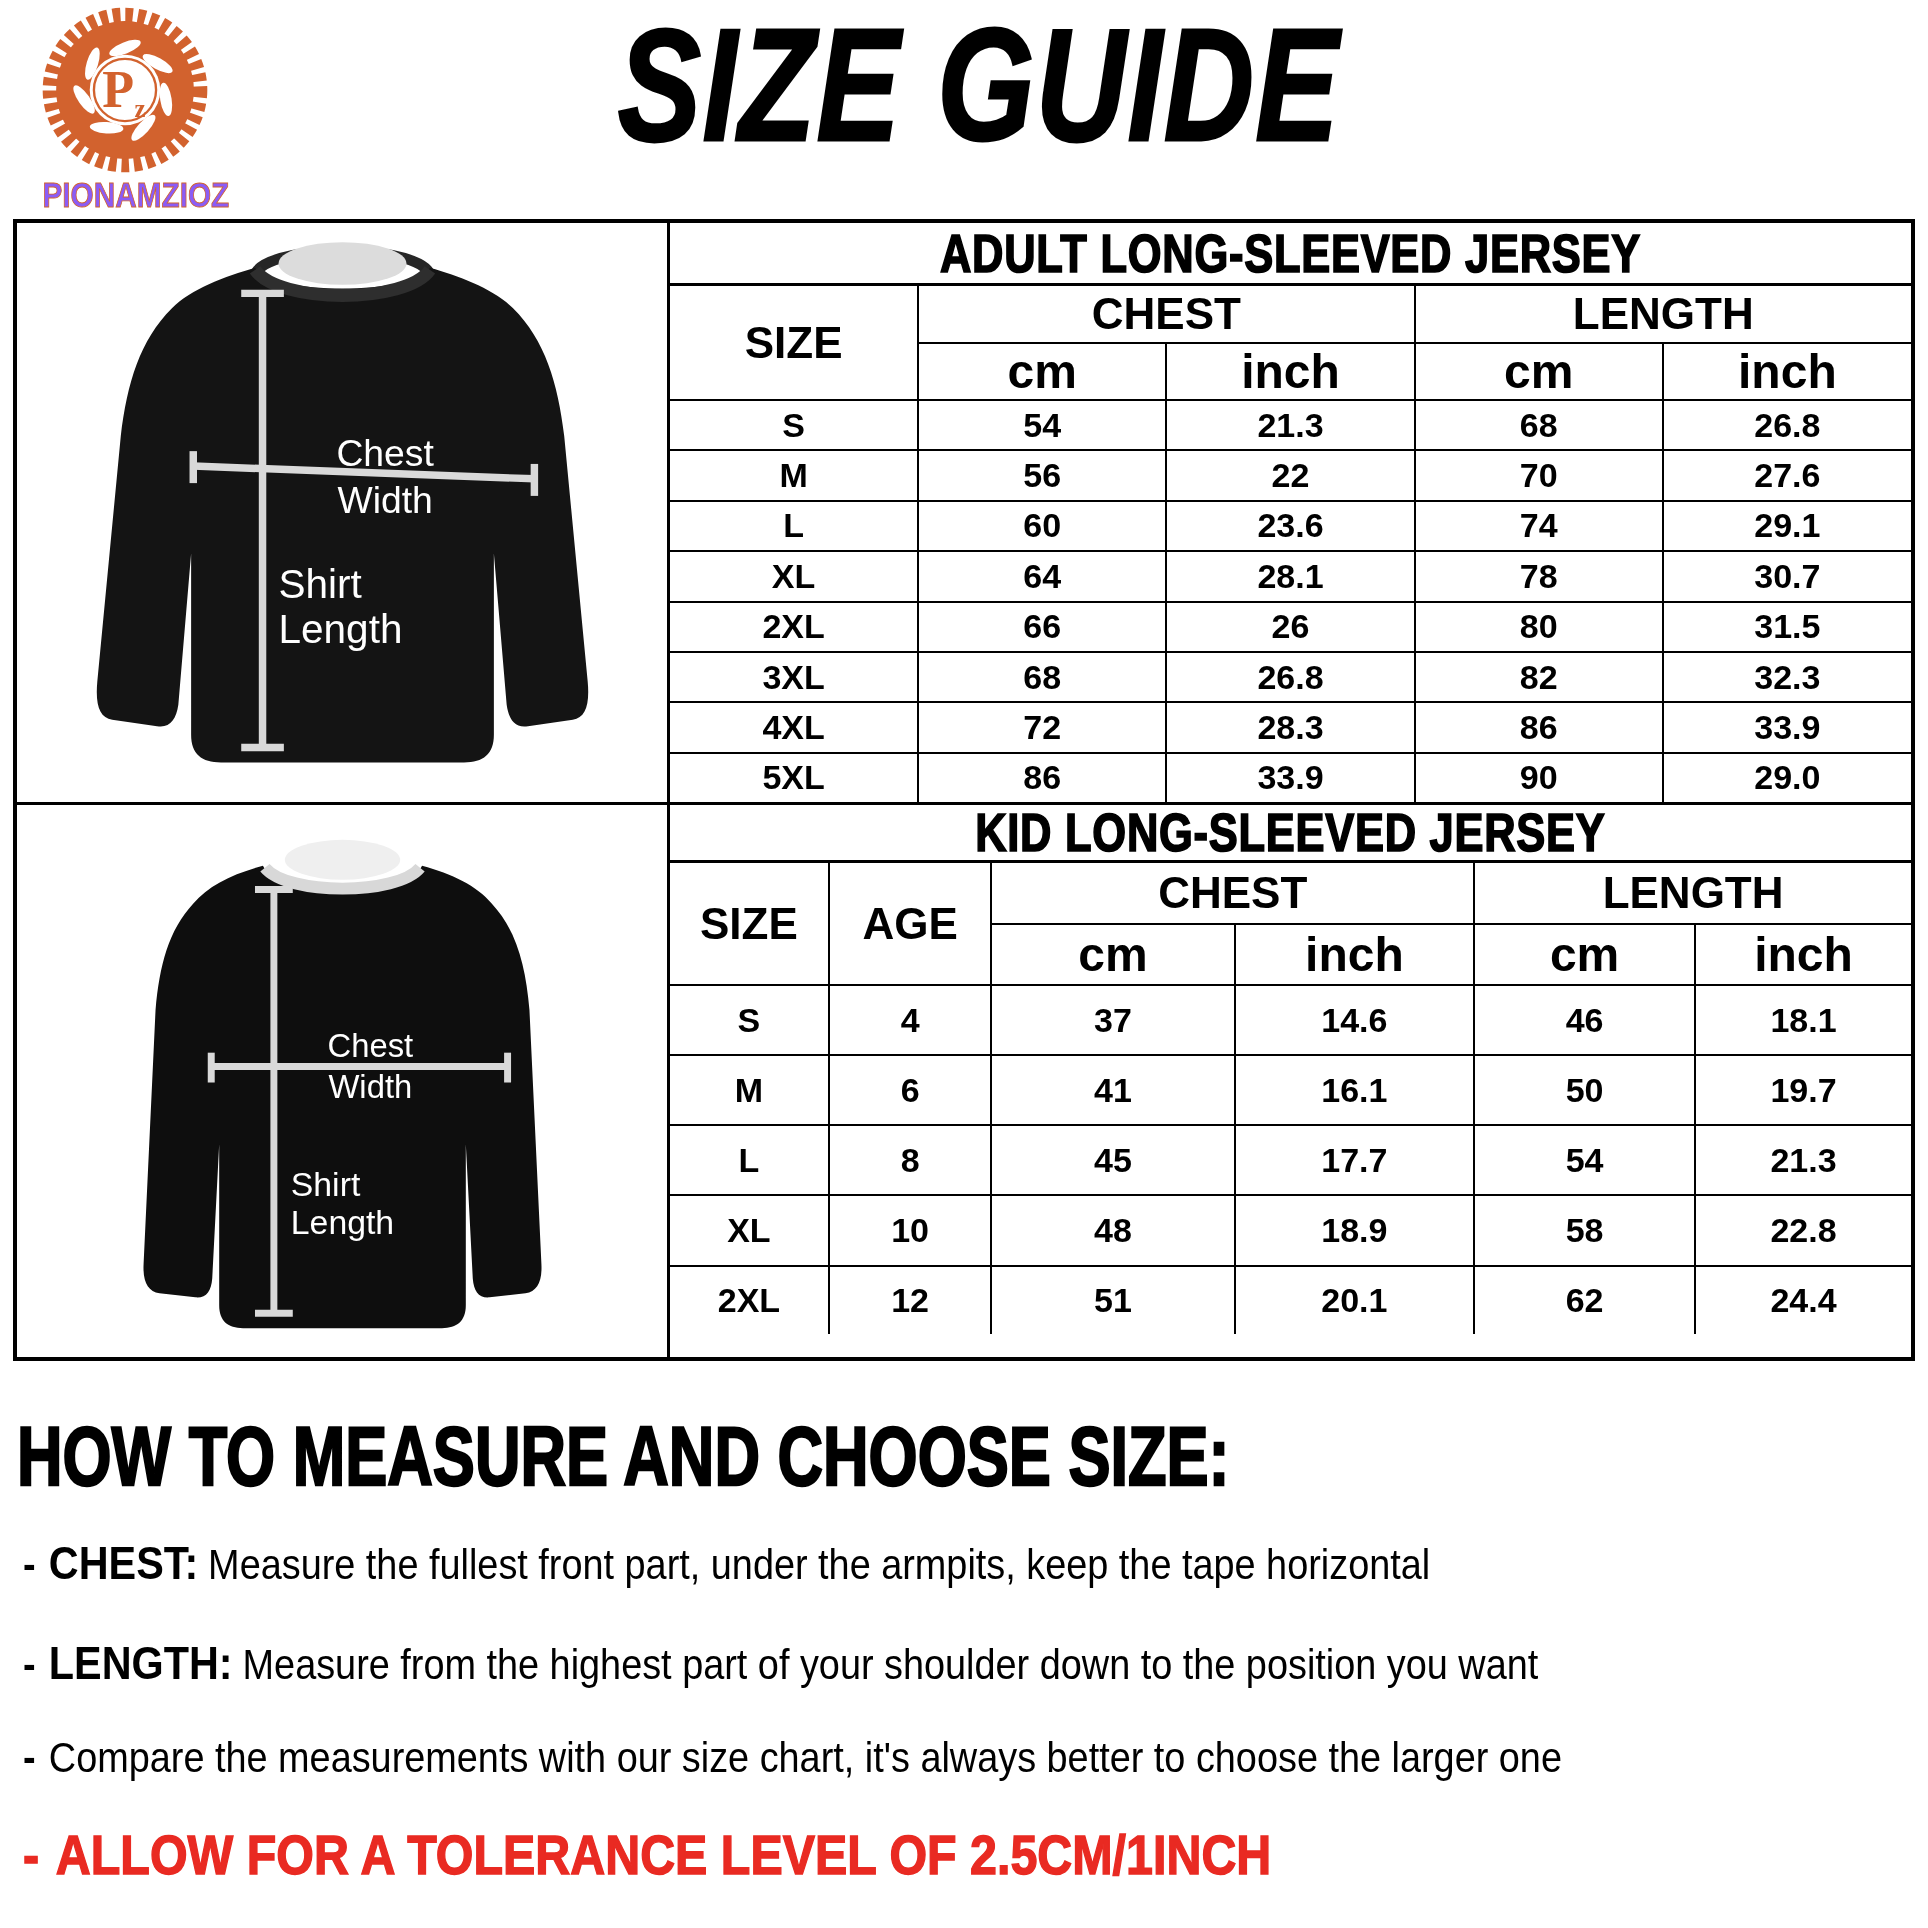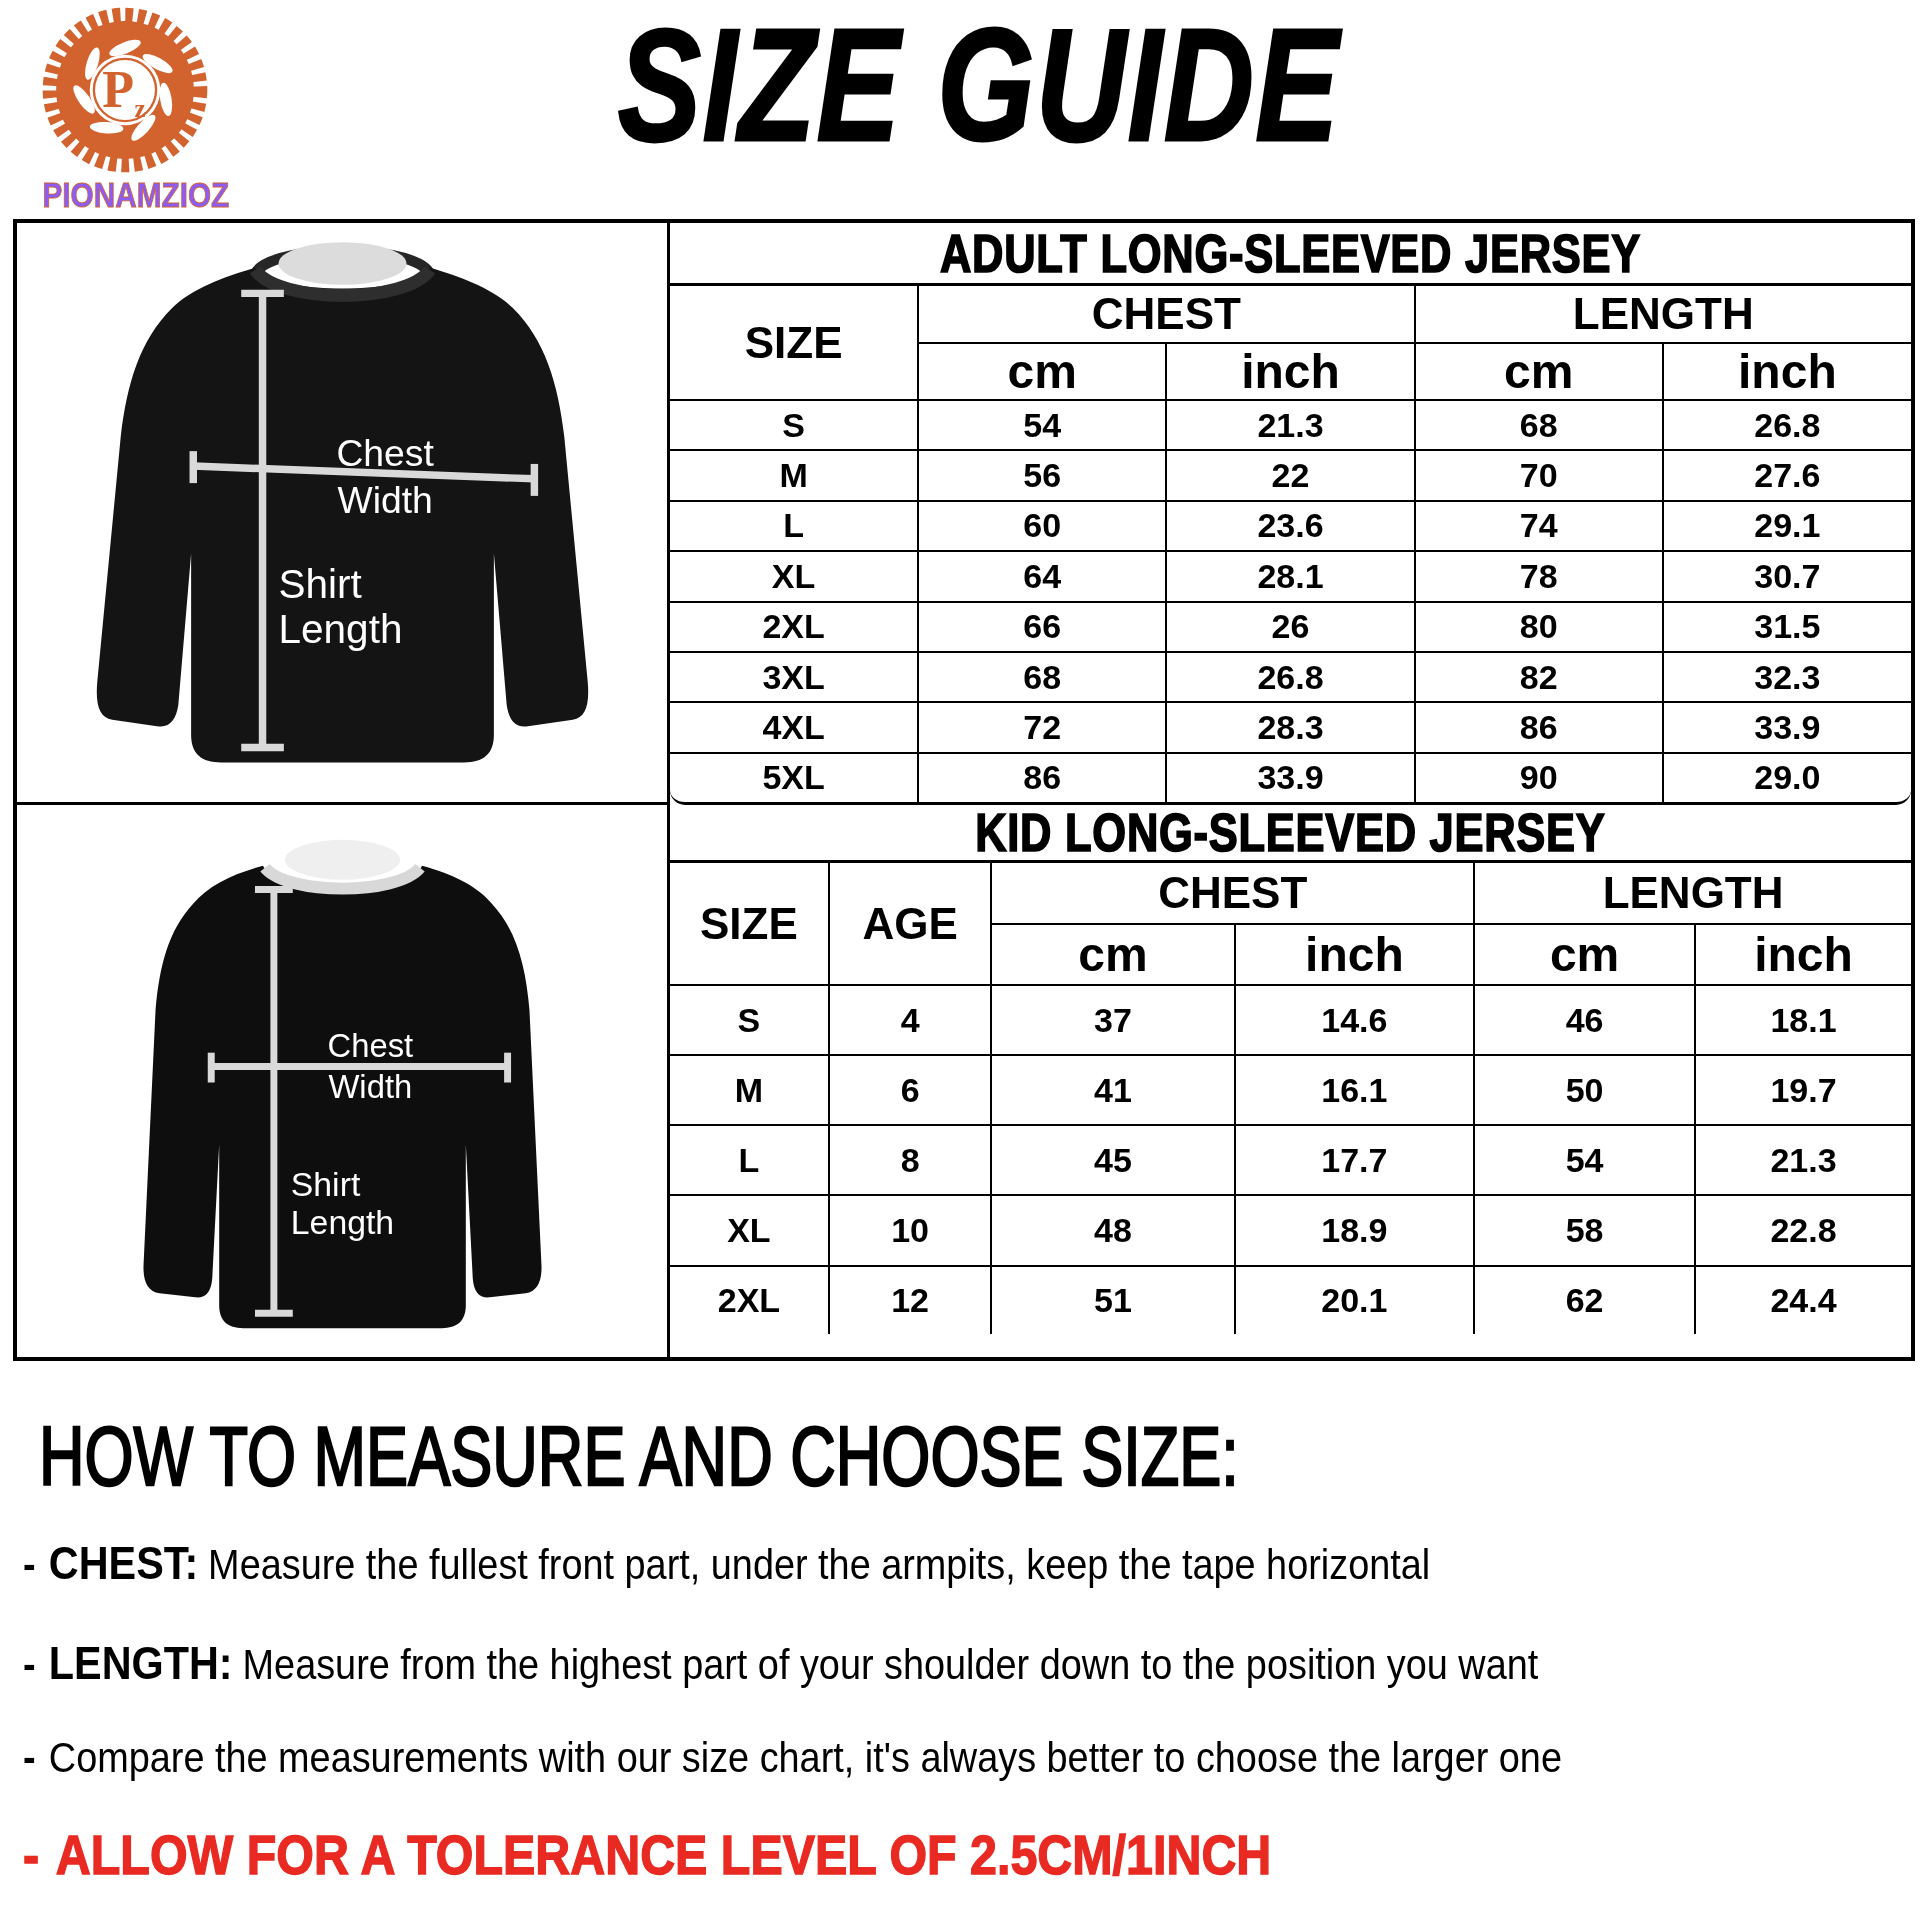--- a/index.html
+++ b/index.html
@@ -27,21 +27,21 @@
   .main-title .cx{transform:scaleX(0.78);}
 
   
   .size-box{
     position:absolute;left:13px;top:219px;width:1902px;height:1142px;
     border:4.7px solid #000;box-sizing:border-box;
     display:grid;grid-template-columns:653px 1fr;grid-template-rows:582px 1fr;
   }
   .cell{box-sizing:border-box;background:#fff;overflow:hidden;}
   .cell-adult-img{border-right:3.8px solid #000;border-bottom:3.8px solid #000;}
-  .cell-adult-tbl{border-bottom:3.8px solid #000;border-radius:15px;}
+  .cell-adult-tbl{border-bottom:3.8px solid #000;}
   .cell-kid-img{border-right:3.8px solid #000;}
   .img-cell{display:flex;align-items:flex-start;justify-content:center;}
 
   
   .band{
     height:63px;border-bottom:3.8px solid #000;display:flex;align-items:center;justify-content:center;
     font-size:53px;font-weight:900;-webkit-text-stroke:1.7px #000;letter-spacing:0.9px;box-sizing:border-box;
   }
   .band .cx{transform:scaleX(0.82);}
   table.size-table{
@@ -59,21 +59,21 @@
   .kid-table{height:471px;}
   .kid-table tr.hr1{height:61px;}
   .kid-table tr.hr2{height:61px;}
 
   
   .shirt-svg text{fill:#fff;font-family:"Liberation Sans",sans-serif;}
   .mline{stroke:#d9d9d9;stroke-width:7;stroke-linecap:butt;}
 
   
   .howto-heading{
-    position:absolute;left:39px;top:1409px;font-size:83px;font-weight:400;
+    position:absolute;left:17px;top:1409px;font-size:83px;font-weight:700;
     -webkit-text-stroke:2.4px #000;white-space:nowrap;
   }
   .howto-heading .cx{transform:scaleX(0.76);}
   .bullet{
     position:absolute;left:22.6px;white-space:nowrap;font-size:43px;
     transform:scaleX(0.88);transform-origin:left center;
   }
   .bullet .dash{font-weight:700;margin-right:15px;}
   .bullet .label{font-weight:700;font-size:47px;margin-right:11.3px;}
   .bullet .label:empty{display:none;margin:0;}

